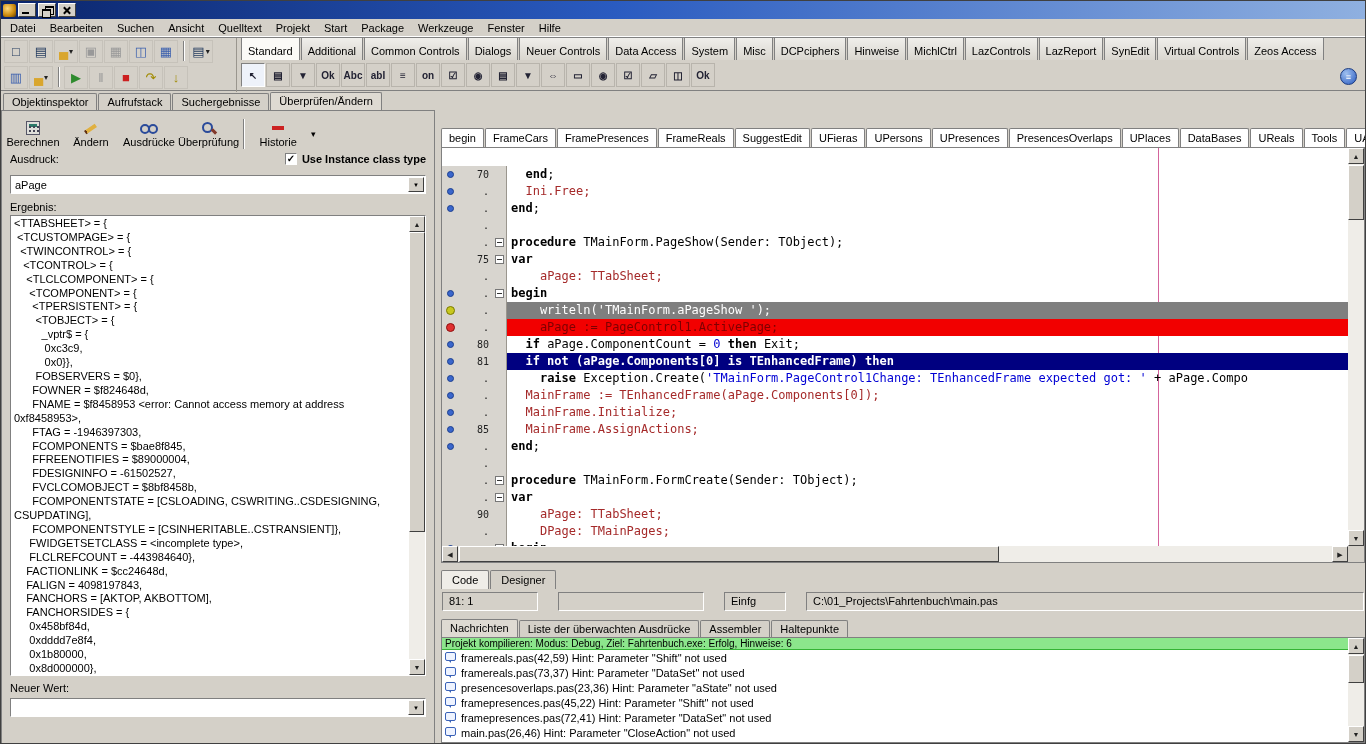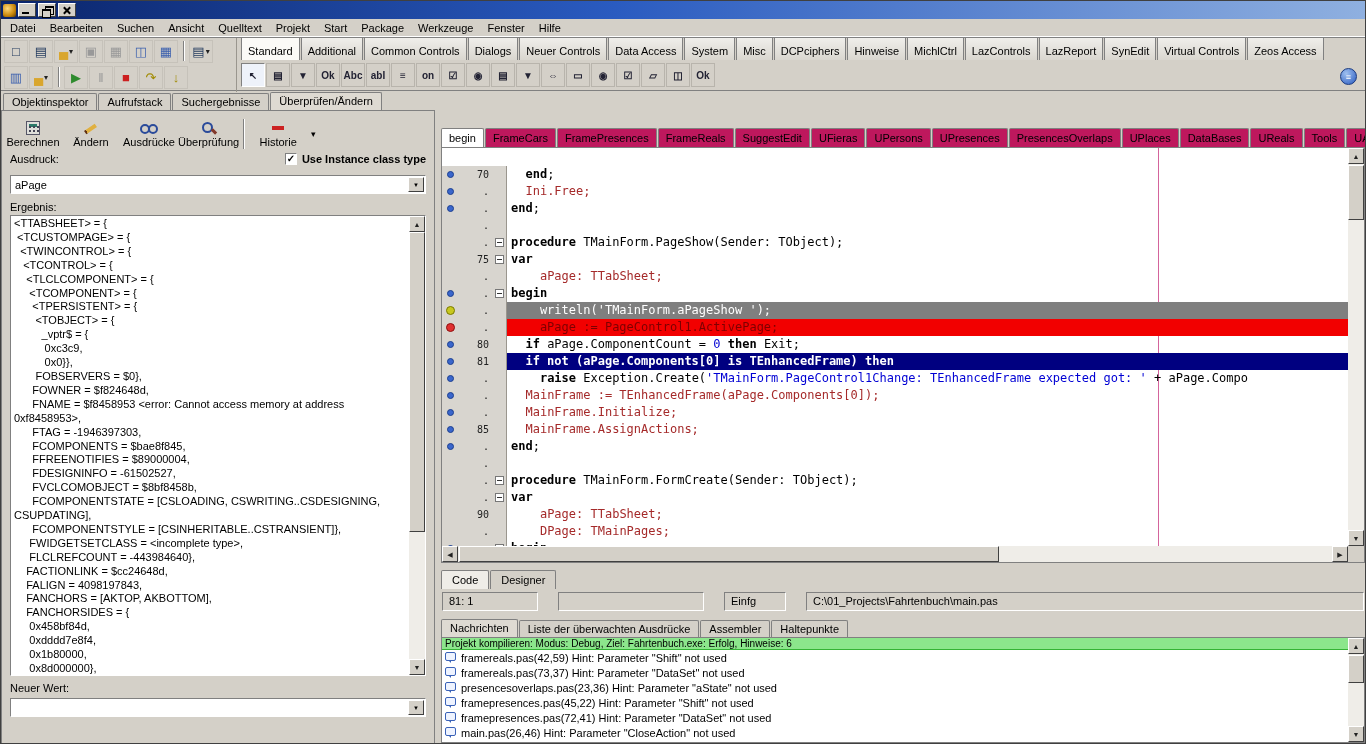--- a/index.html
+++ b/index.html
@@ -93,21 +93,21 @@
 .result-text{position:absolute;left:3px;top:1px;right:18px;bottom:1px;white-space:pre-wrap;font-size:11px;line-height:13.9px;overflow:hidden}
 .lbl-nv{position:absolute;left:8px;bottom:50px}
 .combo.nv{position:absolute;left:8px;right:8px;bottom:27px}
 
 
 .splitter{position:absolute;left:434px;top:90px;width:4px;height:654px;background:#d4d0c8}
 
 
 .rightpane{position:absolute;left:438px;top:90px;width:928px;height:654px}
 .ed-tabs{position:absolute;left:2px;right:2px;top:34px;height:22px;display:flex;align-items:flex-end;overflow:hidden}
-.ed-tab{padding:3px 7px;border:1px solid #808080;border-bottom:none;background:#be185d;margin-right:1px;border-radius:2px 2px 0 0;white-space:nowrap}
+.ed-tab{padding:3px 7px;border:1px solid #808080;border-bottom:none;background:#ffffff;margin-right:1px;border-radius:2px 2px 0 0;white-space:nowrap}
 .ed-tab.active{background:#fff}
 .ed-frame{position:absolute;left:2px;right:2px;top:56px;height:416px;background:#fff;border:1px solid #808080}
 .ed-body{position:absolute;left:0;top:0;right:16px;bottom:16px;overflow:hidden;background:#fff;padding-top:18px}
 .margin-line{position:absolute;left:716px;top:0;bottom:0;width:1px;background:#d4649c}
 .code-row{display:flex;height:17px;line-height:17px;font-family:"DejaVu Sans Mono",monospace;font-size:12px;white-space:pre;position:relative}
 .gut-marks{width:16px;background:#d8d5cf;flex:none;display:flex;align-items:center;justify-content:center}
 .gut-num{width:36px;background:#d8d5cf;flex:none;text-align:right;padding-right:5px;font-size:10px;color:#222;font-family:"DejaVu Sans Mono",monospace}
 .gut-fold{width:13px;background:#d8d5cf;flex:none;border-right:1px solid #9a968e;position:relative}
 .foldbox{position:absolute;left:1px;top:4px;width:9px;height:9px;border:1px solid #777;background:#fff}
 .foldbox::after{content:"";position:absolute;left:1px;right:1px;top:3px;height:1px;background:#333}

